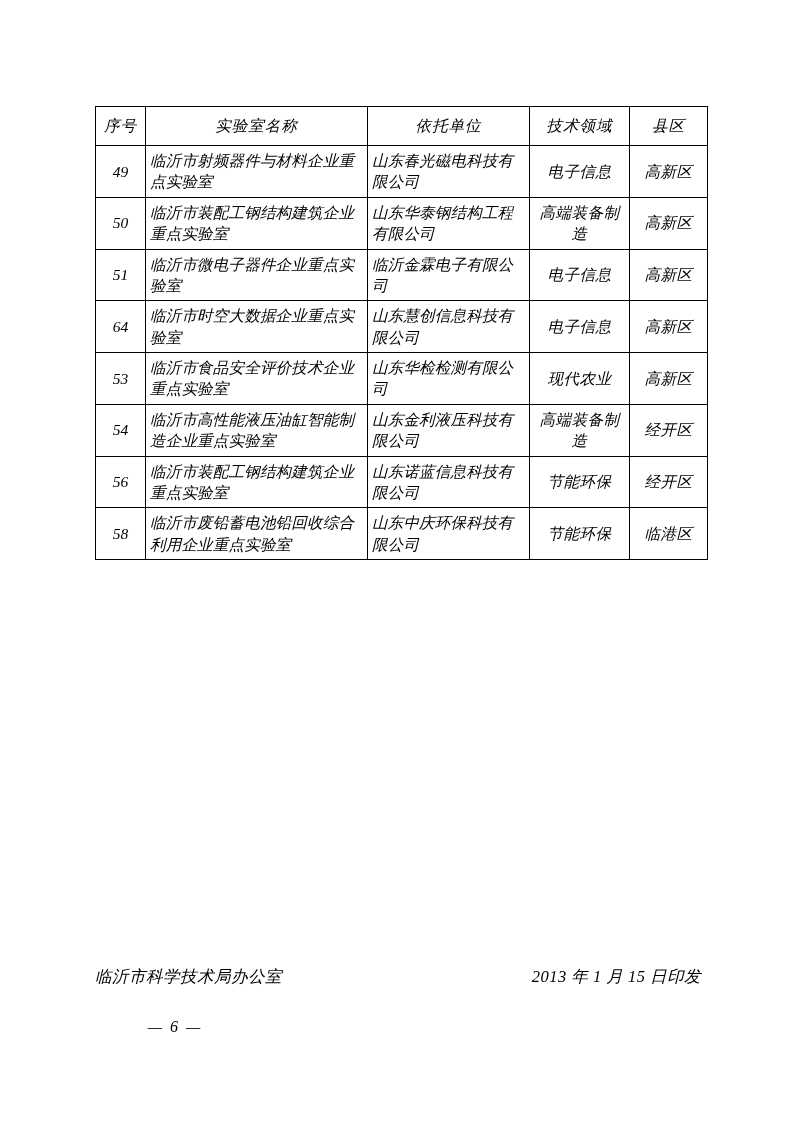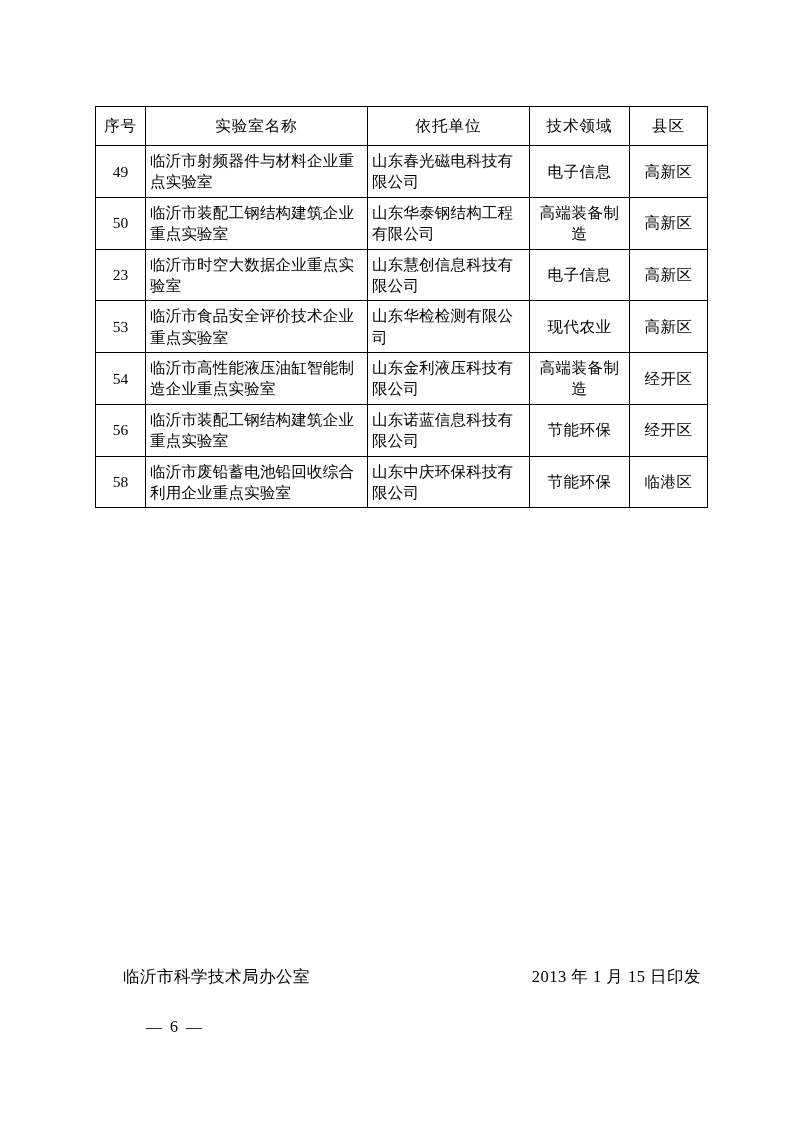--- a/index.html
+++ b/index.html
@@ -13,20 +13,21 @@
     font-family: "Liberation Serif", "DejaVu Serif", serif;
     color: #000000;
     position: relative;
     overflow: hidden;
   }
   .page {
     position: relative;
     width: 735px;
     height: 1131px;
     box-sizing: border-box;
+    font-style: italic;
   }
   .table-wrap {
     position: absolute;
     left: 95px;
     top: 106px;
     width: 612px;
   }
   table.lab-table {
     border-collapse: collapse;
     width: 612px;
@@ -70,21 +71,21 @@
     position: absolute;
     left: 95px;
     top: 966px;
     width: 612px;
     display: flex;
     justify-content: space-between;
     align-items: baseline;
     font-size: 16.5px;
     letter-spacing: 0.5px;
   }
-  .footer-left { text-align: left; margin-left: 28px; }
+  .footer-left { text-align: left; }
   .footer-right { text-align: right; padding-right: 6px; }
   .page-number {
     position: absolute;
     left: 95px;
     top: 1018px;
     width: 160px;
     text-align: center;
     font-size: 16px;
     letter-spacing: 2px;
   }
@@ -121,21 +122,28 @@
           <td class="cell-area">高新区</td>
         </tr>
         <tr>
           <td class="cell-no">50</td>
           <td class="cell-name">临沂市装配工钢结构建筑企业重点实验室</td>
           <td class="cell-unit">山东华泰钢结构工程有限公司</td>
           <td class="cell-field">高端装备制造</td>
           <td class="cell-area">高新区</td>
         </tr>
         <tr>
-          <td class="cell-no">23</td>
+          <td class="cell-no">51</td>
+          <td class="cell-name">临沂市微电子器件企业重点实验室</td>
+          <td class="cell-unit">临沂金霖电子有限公司</td>
+          <td class="cell-field">电子信息</td>
+          <td class="cell-area">高新区</td>
+        </tr>
+        <tr>
+          <td class="cell-no">64</td>
           <td class="cell-name">临沂市时空大数据企业重点实验室</td>
           <td class="cell-unit">山东慧创信息科技有限公司</td>
           <td class="cell-field">电子信息</td>
           <td class="cell-area">高新区</td>
         </tr>
         <tr>
           <td class="cell-no">53</td>
           <td class="cell-name">临沂市食品安全评价技术企业重点实验室</td>
           <td class="cell-unit">山东华检检测有限公司</td>
           <td class="cell-field">现代农业</td>

